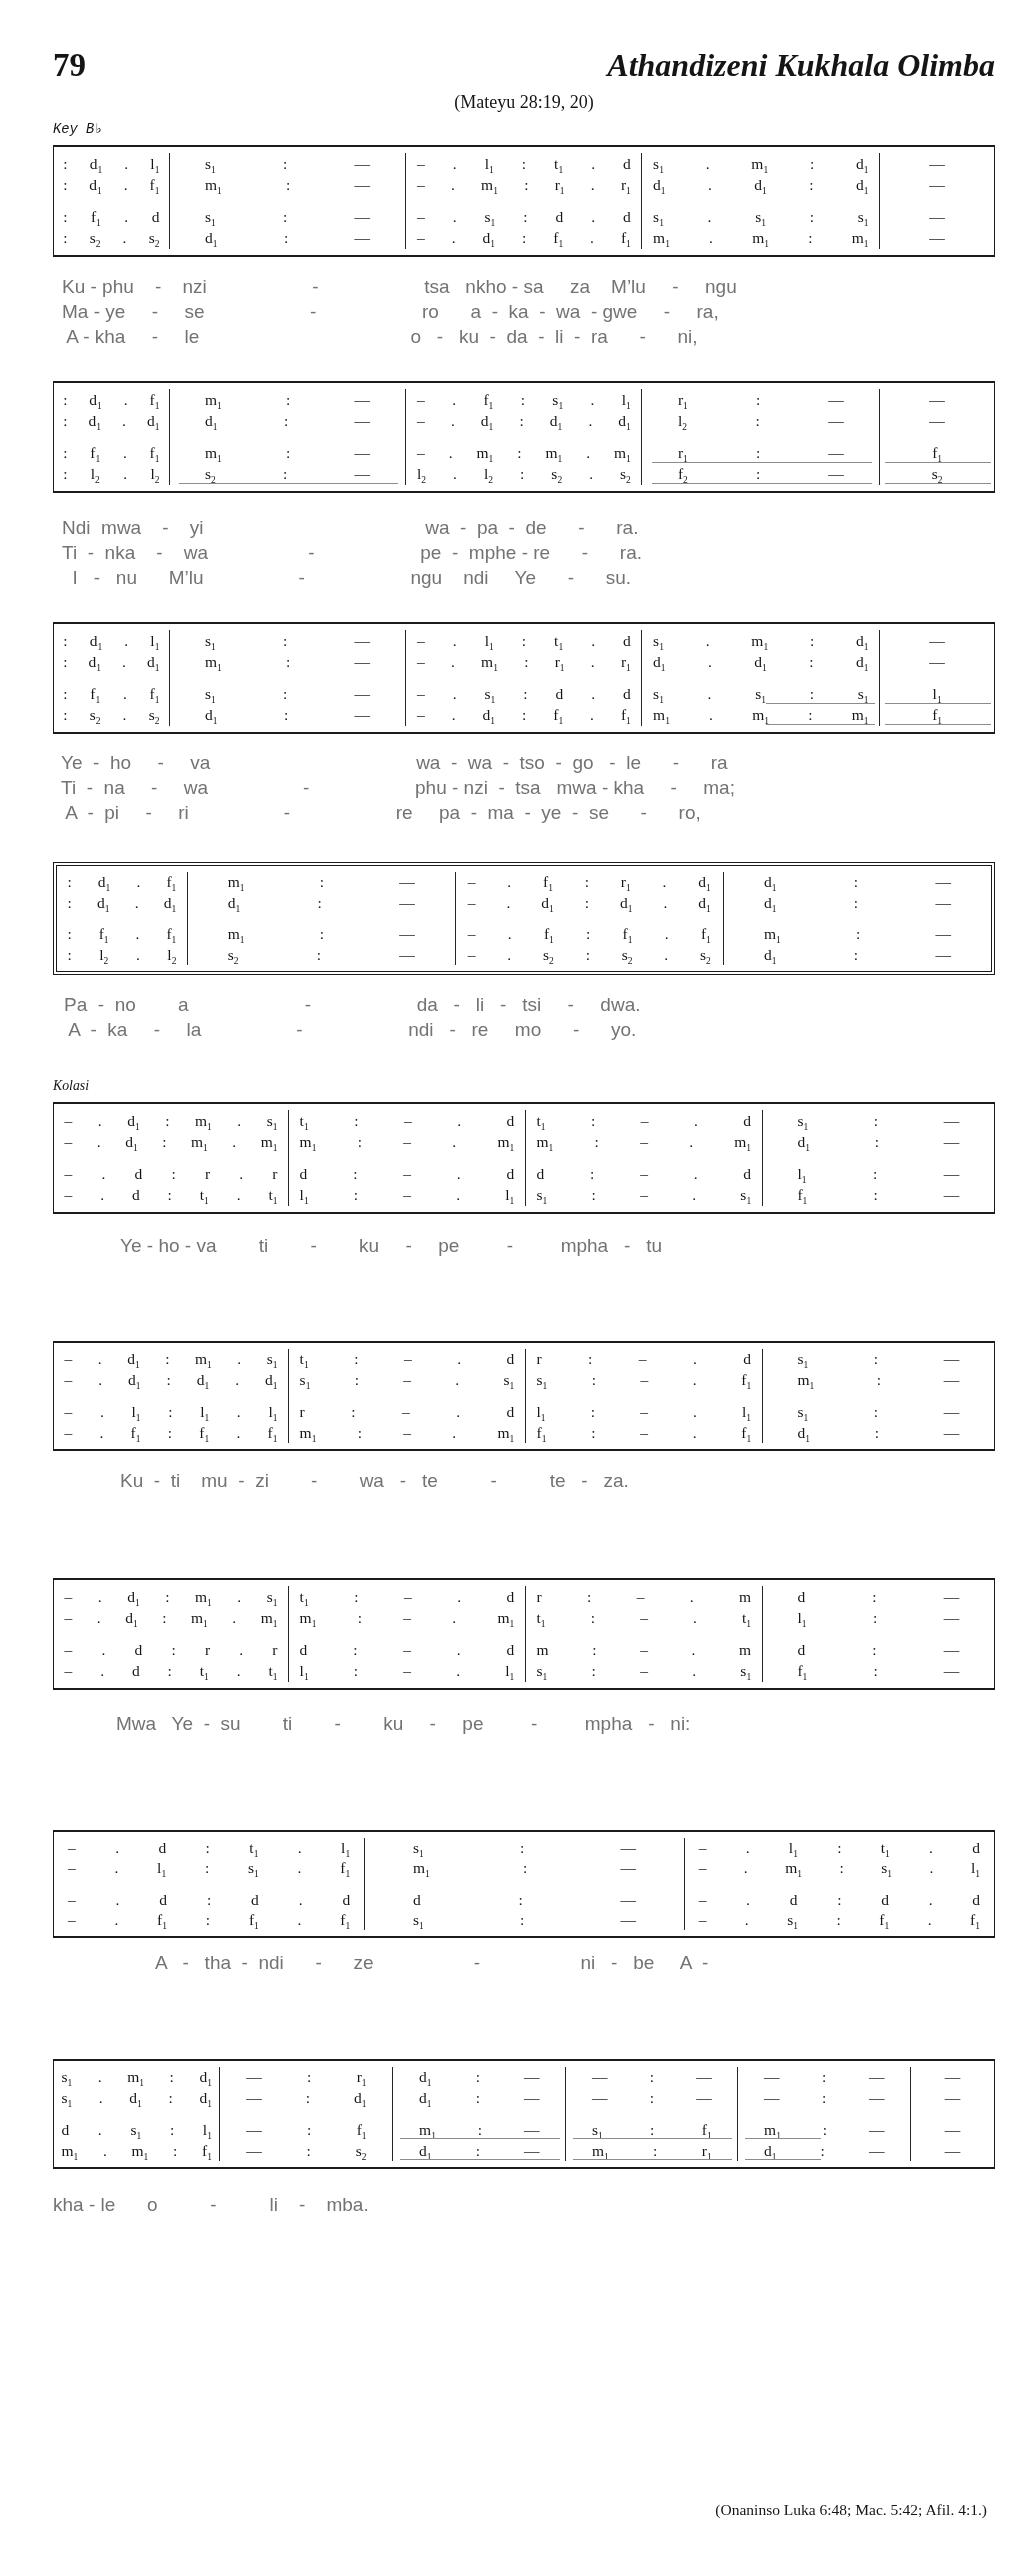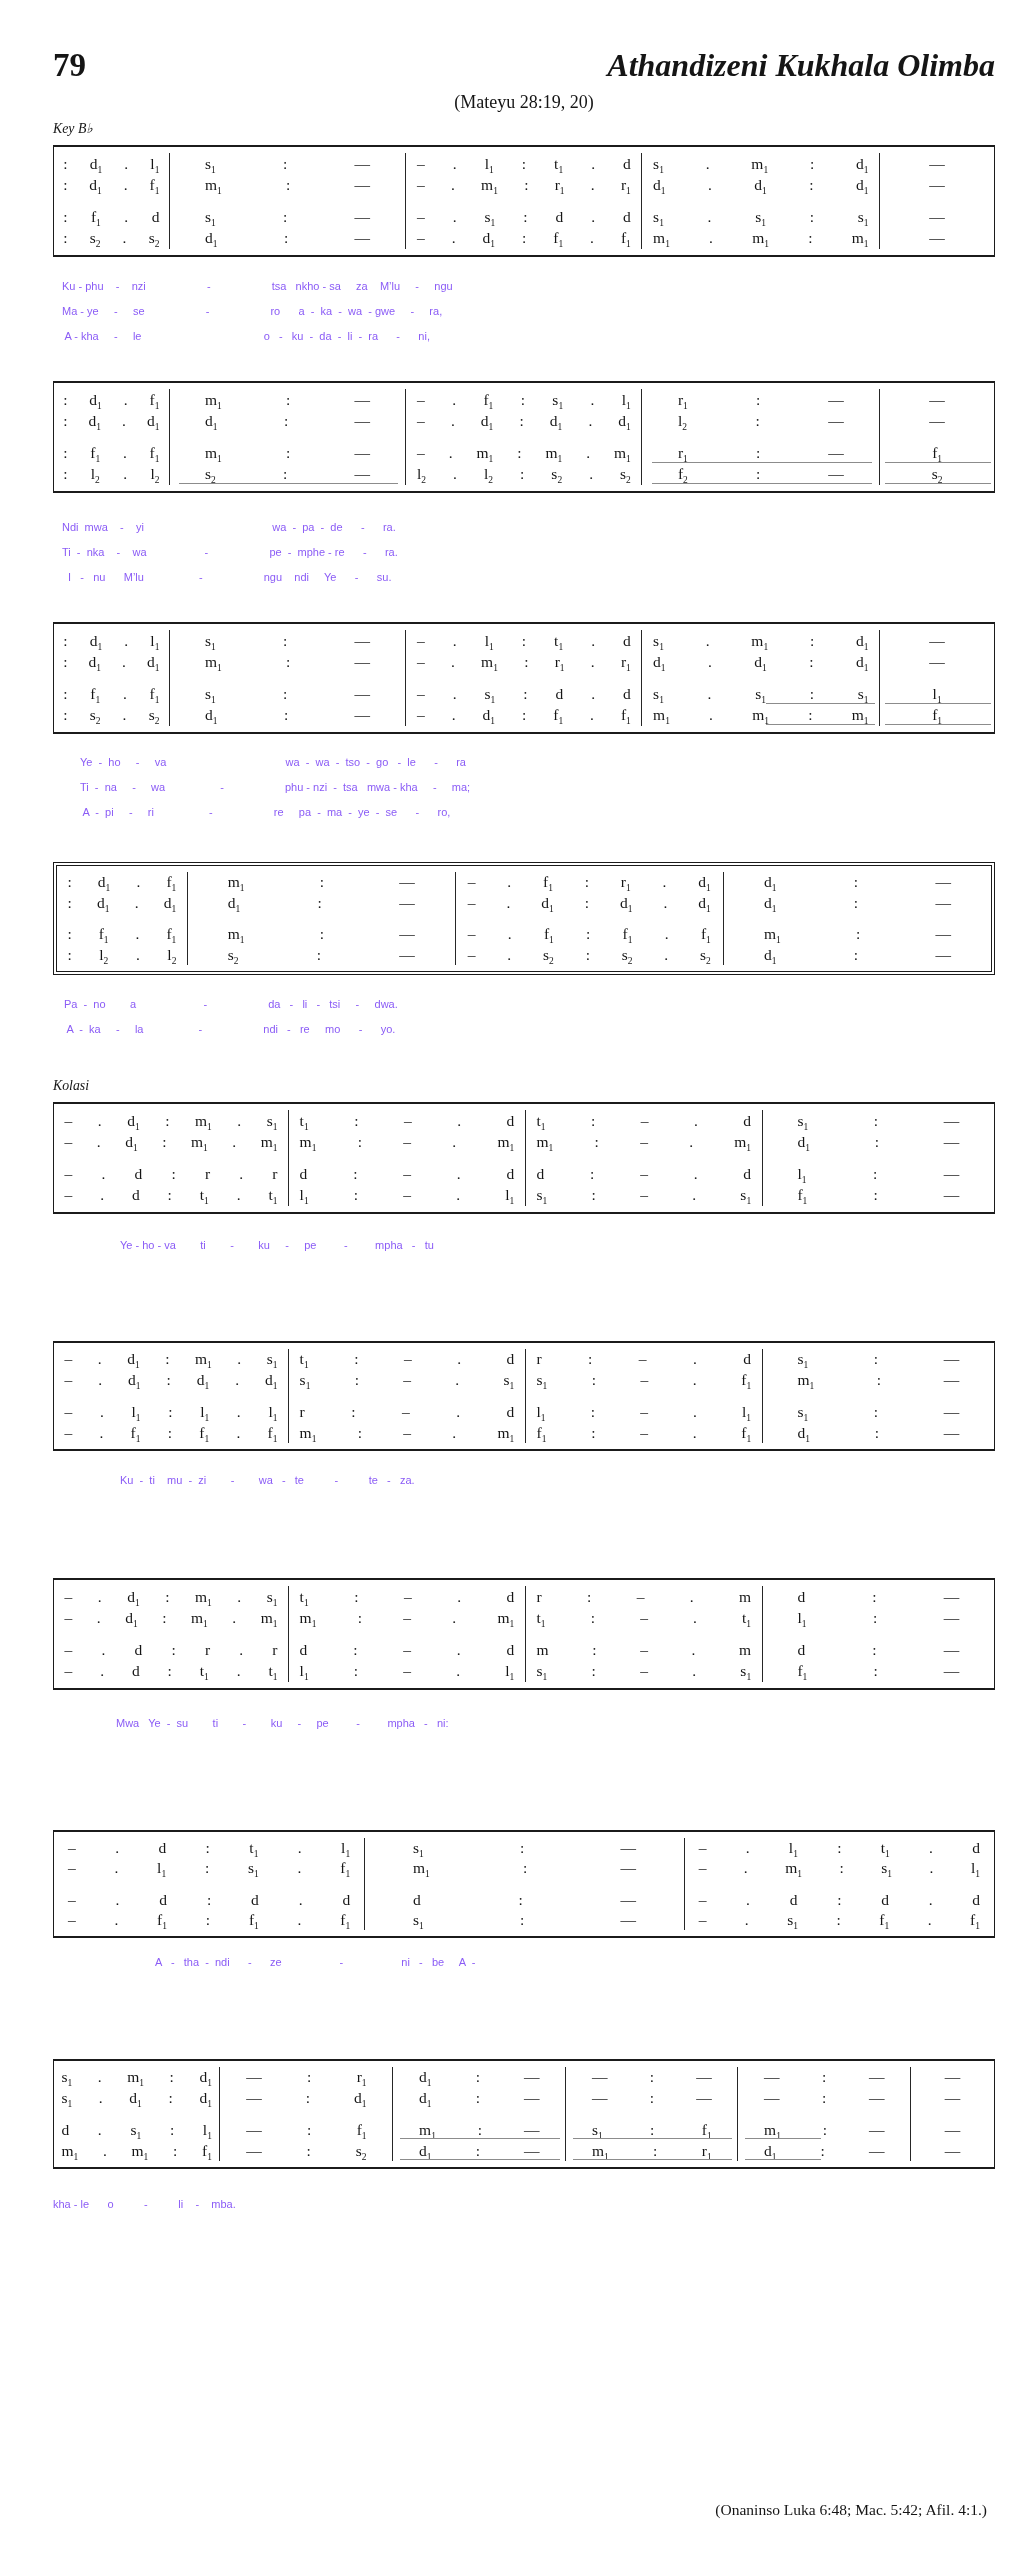--- a/index.html
+++ b/index.html
@@ -4,21 +4,21 @@
 <style>
   html,body{margin:0;padding:0;background:#fff;}
   .page{position:relative;width:1033px;height:2576px;background:#ffffff;
         font-family:"Liberation Serif",serif;color:#151515;overflow:hidden;}
 
   .hymn-number{position:absolute;left:53px;top:46px;font-size:33px;font-weight:bold;line-height:38px;}
   .hymn-title{position:absolute;left:53px;top:46px;width:942px;text-align:right;
               font-size:32px;font-weight:bold;font-style:italic;line-height:38px;}
   .hymn-subtitle{position:absolute;left:53px;top:92px;width:942px;text-align:center;font-size:18px;}
   .key-sig{position:absolute;left:53px;top:120px;font-size:13.8px;font-style:italic;
-           font-family:Liberation Serif, serif;}
+           font-family:Liberation Mono, monospace;}
   .kolasi-label{position:absolute;left:53px;font-size:13.8px;font-style:italic;}
 
   .block{position:absolute;left:53px;width:942px;box-sizing:border-box;overflow:hidden;
          border:2.6px solid #1b1b1b;border-left-width:1.7px;border-right-width:1.7px;
          display:flex;padding:6px 0;background:#fff;}
   .block.double{border:4.3px double #1b1b1b;}
   .col{box-sizing:border-box;display:flex;flex-direction:column;}
   .col.divider{border-right:1.3px solid #262626;}
 
   .cell{height:21.5px;display:flex;align-items:center;justify-content:space-between;
@@ -30,21 +30,21 @@
   .cell.wide{padding:0 4.5%;}
   .tk{white-space:nowrap;}
   .tk sub{font-size:9.5px;line-height:0;}
 
   .slur{position:absolute;bottom:0.9px;height:0;border-top:1.7px solid #8c8c8c;}
   .slur.full{left:4%;right:3%;}
   .slur.right{left:52%;right:2%;}
   .slur.left{left:4%;right:52%;}
 
   .lyrics{position:absolute;font-family:"Liberation Sans",sans-serif;
-          font-size:11px;line-height:25px;color:#8b5cf6;}
+          font-size:19px;line-height:25px;color:#737373;}
   .lyrics-line{white-space:pre;}
 
   .footer{position:absolute;right:46px;top:2501px;font-size:15.5px;}
 </style>
 </head>
 <body>
 
 <div class="page">
   <div class="hymn-number">79</div>
   <div class="hymn-title">Athandizeni Kukhala Olimba</div>
@@ -451,21 +451,21 @@
           <div class="cell grp single">
             <div class="tk">l<sub>1</sub></div>
             <div class="slur full"></div>
           </div>
           <div class="cell single">
             <div class="tk">f<sub>1</sub></div>
             <div class="slur full"></div>
           </div>
         </div>
       </div>
-      <div class="lyrics" style="top: 750px; left: 80px;">
+      <div class="lyrics" style="top: 750px; left: 61px;">
         <div class="lyrics-line">Ye  -  ho     -     va                                       wa  -  wa  -  tso  -  go   -  le      -      ra</div>
         <div class="lyrics-line">Ti  -  na     -     wa                  -                    phu - nzi  -  tsa   mwa - kha     -     ma;</div>
         <div class="lyrics-line"> A  -  pi     -     ri                  -                    re     pa  -  ma  -  ye  -  se      -      ro,</div>
       </div>
       <div class="block double" style="top: 862px; height: 113px;">
         <div class="col divider" style="width: 14%;">
           <div class="cell mid4">
             <div class="tk">:</div>
             <div class="tk">d<sub>1</sub></div>
             <div class="tk">.</div>

